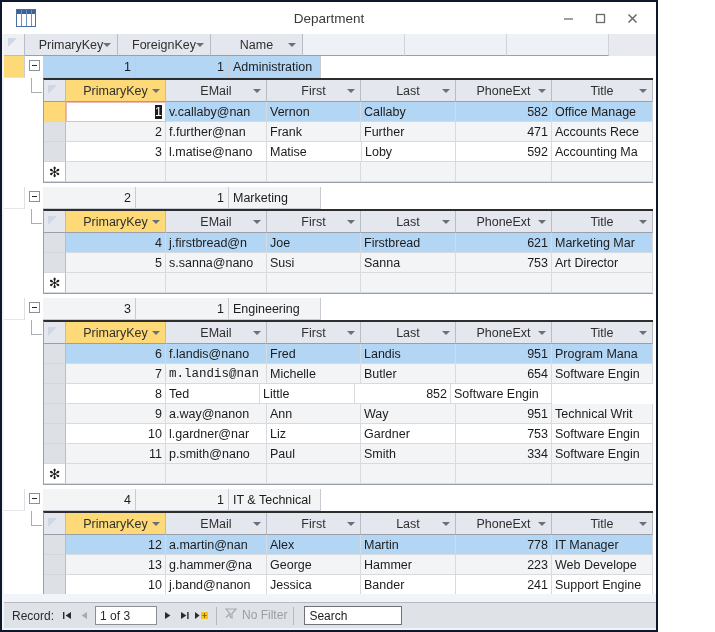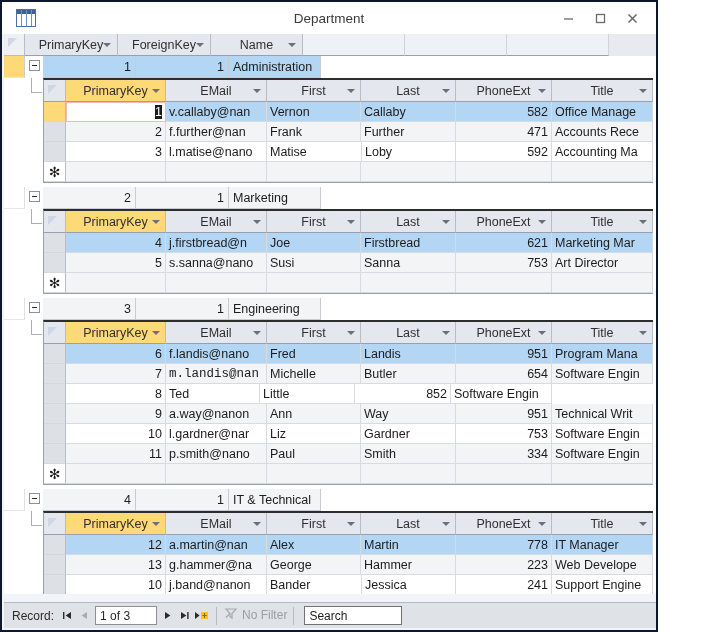--- a/index.html
+++ b/index.html
@@ -727,22 +727,22 @@
                 <div class="s-cell" style="width: 101px; min-width: 101px;">g.hammer@na</div>
                 <div class="s-cell" style="width: 94px; min-width: 94px;">George</div>
                 <div class="s-cell" style="width: 95px; min-width: 95px;">Hammer</div>
                 <div class="s-cell num" style="width: 96px; min-width: 96px;">223</div>
                 <div class="s-cell" style="width: 101px; min-width: 101px;">Web Develope</div>
               </div>
               <div class="sub-row">
                 <div class="rowsel"></div>
                 <div class="s-cell num" style="width: 100px; min-width: 100px;">10</div>
                 <div class="s-cell" style="width: 101px; min-width: 101px;">j.band@nanon</div>
+                <div class="s-cell" style="width: 94px; min-width: 94px;">Jessica</div>
                 <div class="s-cell" style="width: 95px; min-width: 95px;">Bander</div>
-                <div class="s-cell" style="width: 94px; min-width: 94px;">Jessica</div>
                 <div class="s-cell num" style="width: 96px; min-width: 96px;">241</div>
                 <div class="s-cell" style="width: 101px; min-width: 101px;">Support Engine</div>
               </div>
             </div>
             <div class="sub-tail"></div>
           </div>
         </div>
       </div>
 
     <div id="vscroll">

